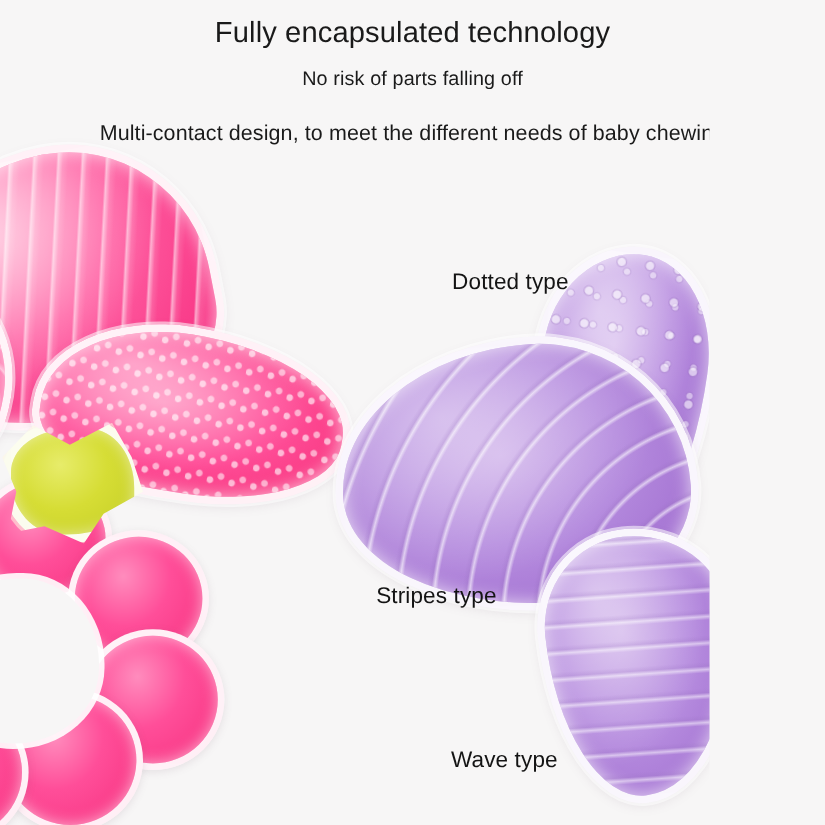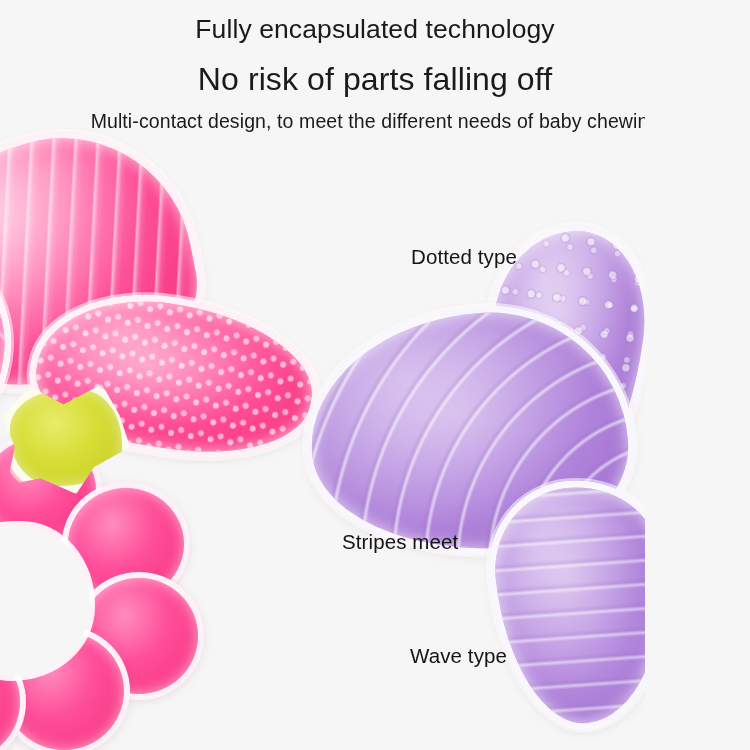--- a/index.html
+++ b/index.html
@@ -20,36 +20,36 @@
   
   .headline {
     position: absolute;
     left: 0; width: 750px;
     text-align: center;
     color: #1a1a1a;
     white-space: nowrap;
     letter-spacing: 0.1px;
   }
   #line1 { top: 14px;  font-size: 26.5px; }
-  #line2 { top: 61px;  font-size: 32px;   }
+  #line2 { top: 61px;  font-size: 18px;   }
   #line3 { top: 110px; font-size: 19.5px; }
 
   
   .callout {
     position: absolute;
     color: #141414;
     font-size: 20.5px;
     white-space: nowrap;
     letter-spacing: 0.1px;
     z-index: 40;
     text-align: center;
   }
   #label-dotted  { left: 411px; top: 245px; }
   #label-stripes { left: 342px; top: 530px; }
-  #label-wave    { left: 410px; top: 644px; }
+  #label-wave    { left: 410px; top: 679px; }
 
   
   .petal, .lobe, .core {
     position: absolute;
     overflow: hidden;
   }
   .petal {
     border: 7px solid rgba(255,255,255,0.93);
     box-shadow:
       0 0 0 2.5px rgba(255,255,255,0.55),
@@ -266,16 +266,16 @@
     </div>
 
     <div class="petal" id="pu-petal-wave">
       <span class="gloss"></span>
     </div>
 
     <div class="core" id="pu-core"></div>
   </div>
 
   <div class="callout" id="label-dotted">Dotted type</div>
-  <div class="callout" id="label-stripes">Stripes meet</div>
+  <div class="callout" id="label-stripes">Stripes type</div>
   <div class="callout" id="label-wave">Wave type</div>
 
 </div>
 
 </body></html>

